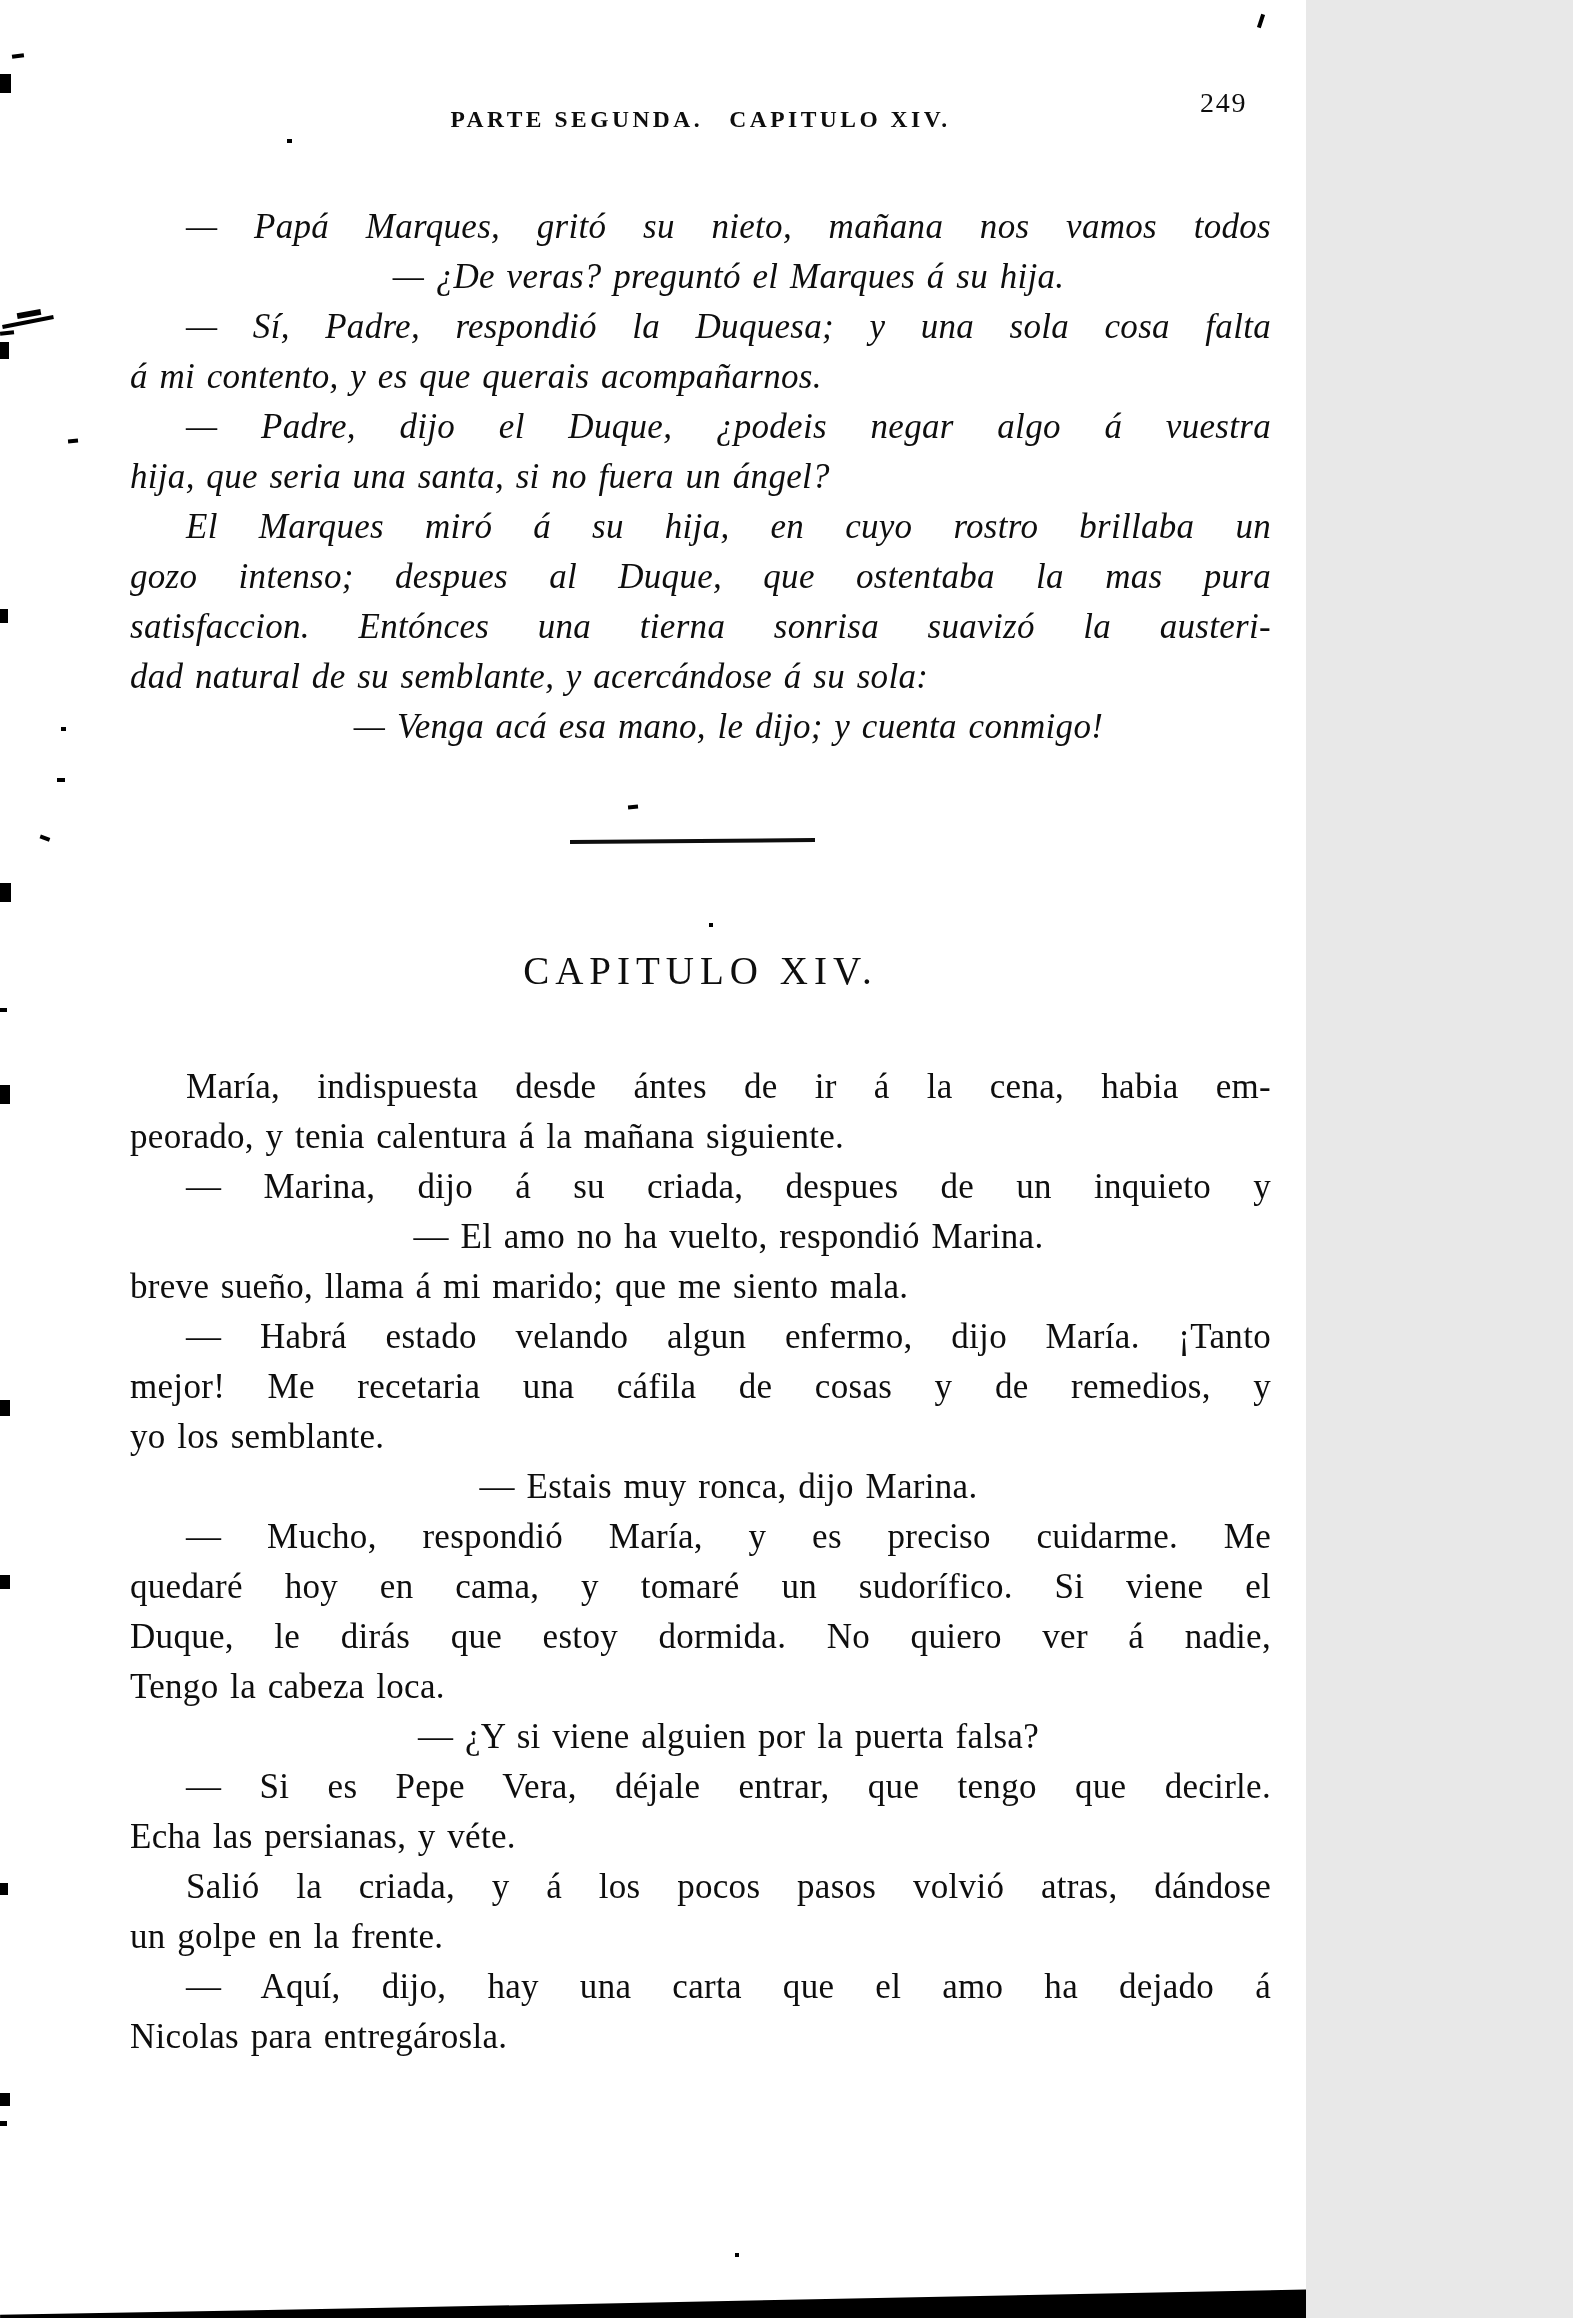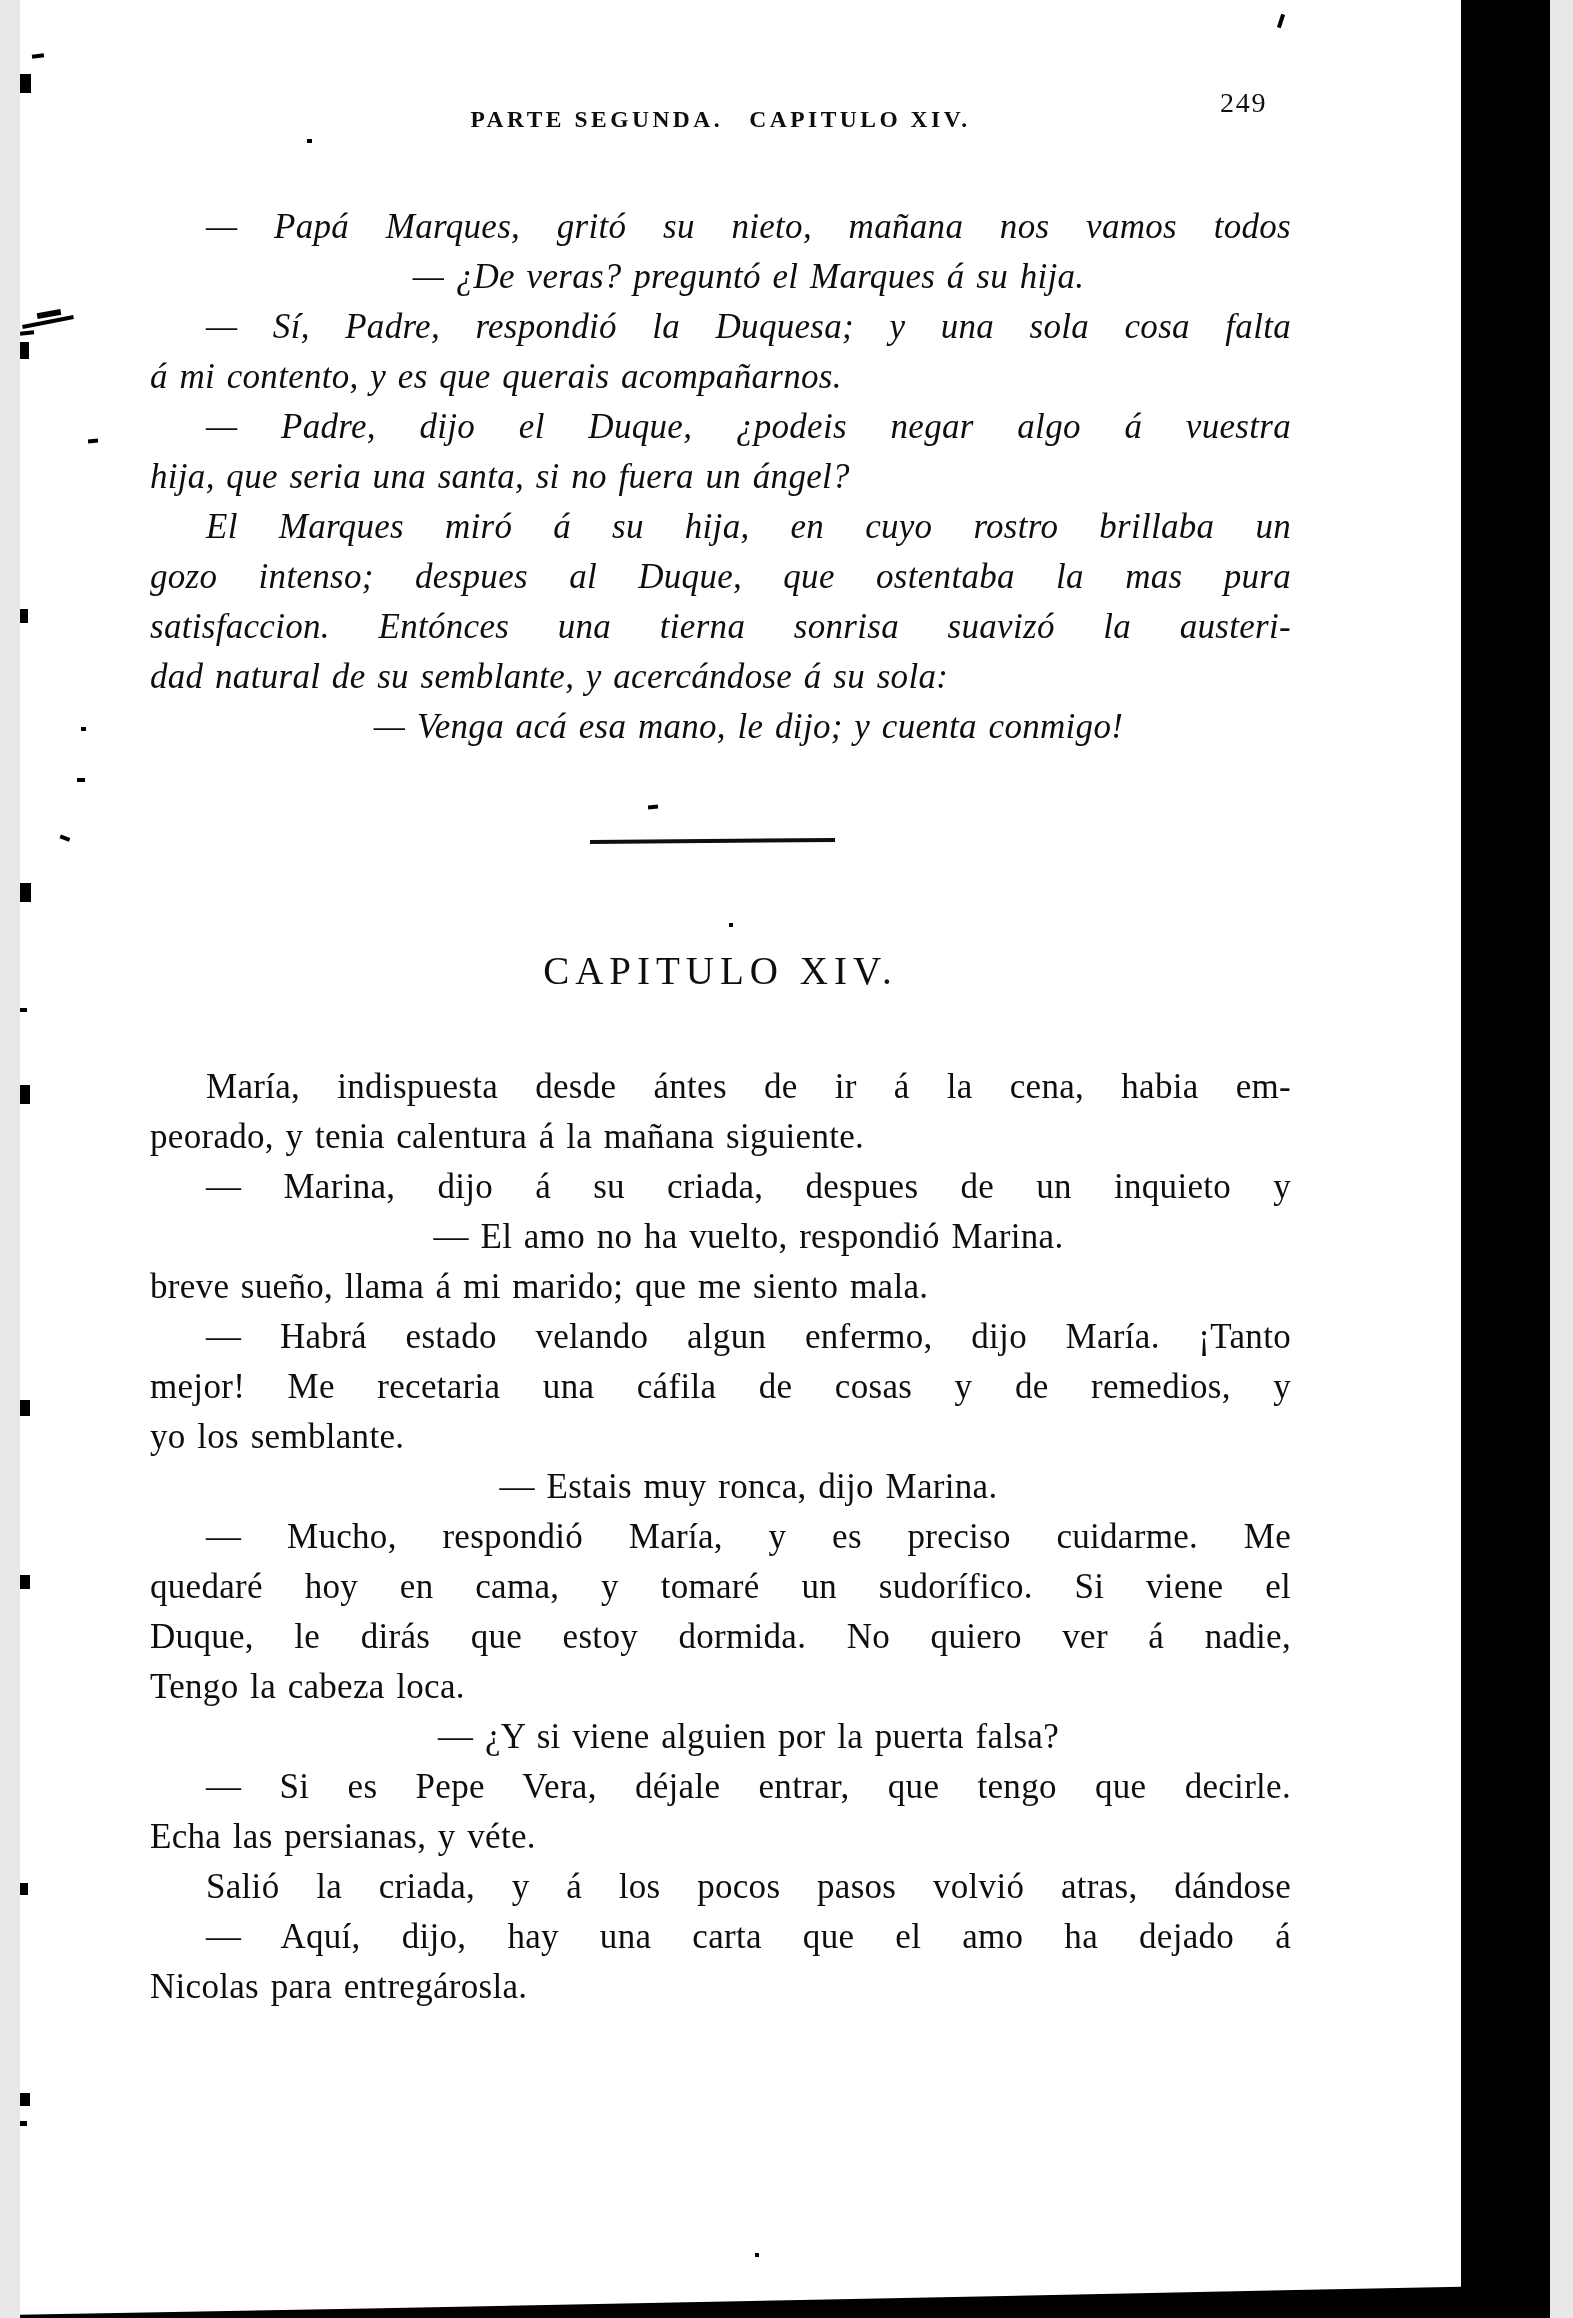--- a/index.html
+++ b/index.html
@@ -1,23 +1,22 @@
 <!DOCTYPE html>
 <html style="font-size:14px"><head>
 <meta charset="utf-8">
 <style>
   html,body{margin:0;padding:0;background:#e8e8e8;}
   .page{
     position:relative;
-    width:1530px;height:2319px;
+    width:1306px;height:2319px;
     background:#ffffff;
     overflow:hidden;
     font-family:"Liberation Serif","DejaVu Serif",serif;
     color:#0e0e0e;
-    margin-left:20px;
   }
   .running-header{
     position:absolute;left:130px;top:106px;width:1141px;
     text-align:center;font-size:23.5px;letter-spacing:3.5px;
     white-space:nowrap;font-weight:bold;
   }
   .hdr-gap{display:inline-block;width:26px;}
   .page-number{
     position:absolute;left:1200px;top:87px;
     font-size:28px;letter-spacing:1.7px;
@@ -86,20 +85,21 @@
       <div class="line">yo los semblante.</div>
       <div class="line ind">— Estais muy ronca, dijo Marina.</div>
       <div class="line ind just">— Mucho, respondió María, y es preciso cuidarme.  Me</div>
       <div class="line just">quedaré hoy en cama, y tomaré un sudorífico.  Si viene el</div>
       <div class="line just">Duque, le dirás que estoy dormida.  No quiero ver á nadie,</div>
       <div class="line">Tengo la cabeza loca.</div>
       <div class="line ind">— ¿Y si viene alguien por la puerta falsa?</div>
       <div class="line ind just">— Si es Pepe Vera, déjale entrar, que tengo que decirle.</div>
       <div class="line">Echa las persianas, y véte.</div>
       <div class="line ind just">Salió la criada, y á los pocos pasos volvió atras, dándose</div>
+      <div class="line">un golpe en la frente.</div>
       <div class="line ind just">— Aquí, dijo, hay una carta que el amo ha dejado á</div>
       <div class="line">Nicolas para entregárosla.</div>
     </div>
 
   <div class="right-strip"></div>
 
   <svg class="bottom-band" viewBox="0 0 1810 2667" xmlns="http://www.w3.org/2000/svg">
     <polygon points="0,2662 400,2655 1657,2630 1810,2626 1810,2667 0,2667" fill="#000"></polygon>
   </svg>
 

